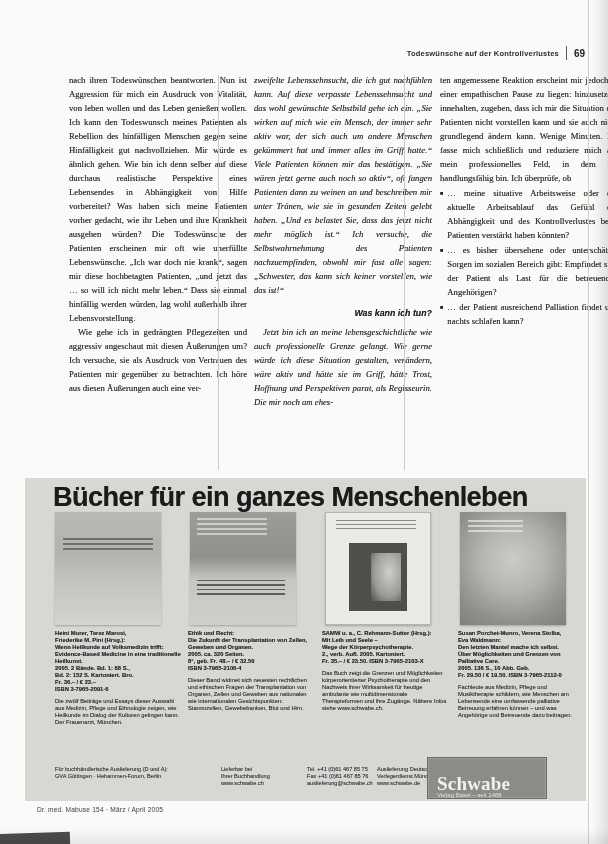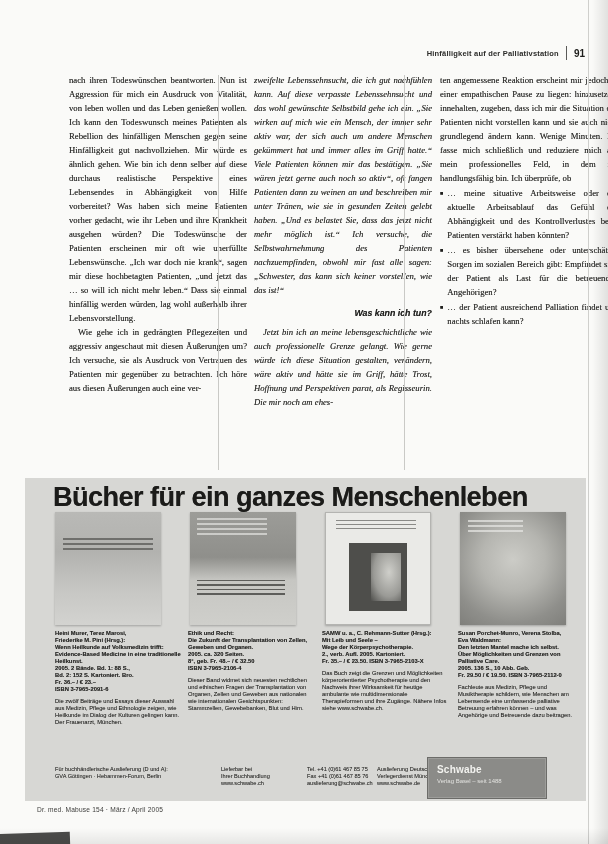--- a/index.html
+++ b/index.html
@@ -73,36 +73,36 @@
   .ad-footer{position:absolute;left:0;top:284px;width:561px;height:39px;
       font-family:"Liberation Sans",sans-serif;font-size:5.6px;line-height:7px;color:#333331;}
   .adf{position:absolute;top:4px;white-space:pre-line;text-shadow:0 0 .4px rgba(40,40,38,.45);}
   .adf1{left:30px;width:150px;}
   .adf2{left:196px;width:78px;}
   .adf3{left:282px;width:82px;}
   .adf4{left:352px;width:78px;}
   .pubbox{position:absolute;left:402px;top:-5px;width:120px;height:42px;background:#8b8b88;
       border:1px solid #6c6c69;box-shadow:inset 0 0 0 1px #9d9d9a;box-sizing:border-box;
       padding:5px 0 0 9px;}
-  .pubbox .nm{font-family:Liberation Sans, sans-serif;font-weight:700;font-size:10px;
-      color:#f2f2ef;letter-spacing:.2px;line-height:13px;}
+  .pubbox .nm{font-family:Liberation Serif, serif;font-weight:700;font-size:19px;
+      color:#f2f2ef;letter-spacing:.2px;line-height:13px;margin-top:14px;}
   .pubbox .tg{font-family:"Liberation Sans",sans-serif;font-size:6px;color:#e2e2df;margin-top:2px;}
 
   .pagefoot{position:absolute;left:37px;top:806px;font-family:"Liberation Sans",sans-serif;
       font-size:6.6px;color:#3d3d3b;letter-spacing:.2px;}
 </style>
 </head>
 <body>
 
 <div class="canvas">
 
   <div class="pagehead">
-    <span class="sect">Hinfälligkeit auf der Palliativstation</span>
+    <span class="sect">Todeswünsche auf der Kontrollverlustes</span>
     <span class="rule"></span>
-    <span class="pno">91</span>
+    <span class="pno">69</span>
   </div>
 
   <div class="col col1">
     <p>nach ihren Todeswünschen beantworten. Nun ist Aggression für mich ein Ausdruck von Vitalität, von leben wollen und das Leben genießen wollen. Ich kann den Todeswunsch meines Patienten als Rebellion des hinfälligen Menschen gegen seine Hinfälligkeit gut nachvollziehen. Mir würde es ähnlich gehen. Wie bin ich denn selber auf diese durchaus realistische Perspektive eines Lebensendes in Abhängigkeit von Hilfe vorbereitet? Was haben sich meine Patienten vorher gedacht, wie ihr Leben und ihre Krankheit ausgehen würden? Die Todeswünsche der Patienten erscheinen mir oft wie unerfüllte Lebenswünsche. „Ich war doch nie krank“, sagen mir diese hochbetagten Patienten, „und jetzt das … so will ich nicht mehr leben.“ Dass sie einmal hinfällig werden würden, lag wohl außerhalb ihrer Lebensvorstellung.</p>
     <p class="ind">Wie gehe ich in gedrängten Pflegezeiten und aggressiv angeschaut mit diesen Äußerungen um? Ich versuche, sie als Ausdruck von Vertrauen des Patienten mir gegenüber zu betrachten. Ich höre aus diesen Äußerungen auch eine ver-</p>
   </div>
   <div class="colrule" style="left:218px;"></div>
 
   <div class="col col2">
     <p>zweifelte Lebenssehnsucht, die ich gut nachfühlen kann. Auf diese verpasste Lebenssehnsucht und das wohl gewünschte Selbstbild gehe ich ein. „Sie wirken auf mich wie ein Mensch, der immer sehr aktiv war, der sich auch um andere Menschen gekümmert hat und immer alles im Griff hatte.“ Viele Patienten können mir das bestätigen. „Sie wären jetzt gerne auch noch so aktiv“, oft fangen Patienten dann zu weinen an und beschreiben mir unter Tränen, wie sie in gesunden Zeiten gelebt haben. „Und es belastet Sie, dass das jetzt nicht mehr möglich ist.“ Ich versuche, die Selbstwahrnehmung des Patienten nachzuempfinden, obwohl mir fast alle sagen: „Schwester, das kann sich keiner vorstellen, wie das ist!“</p>

